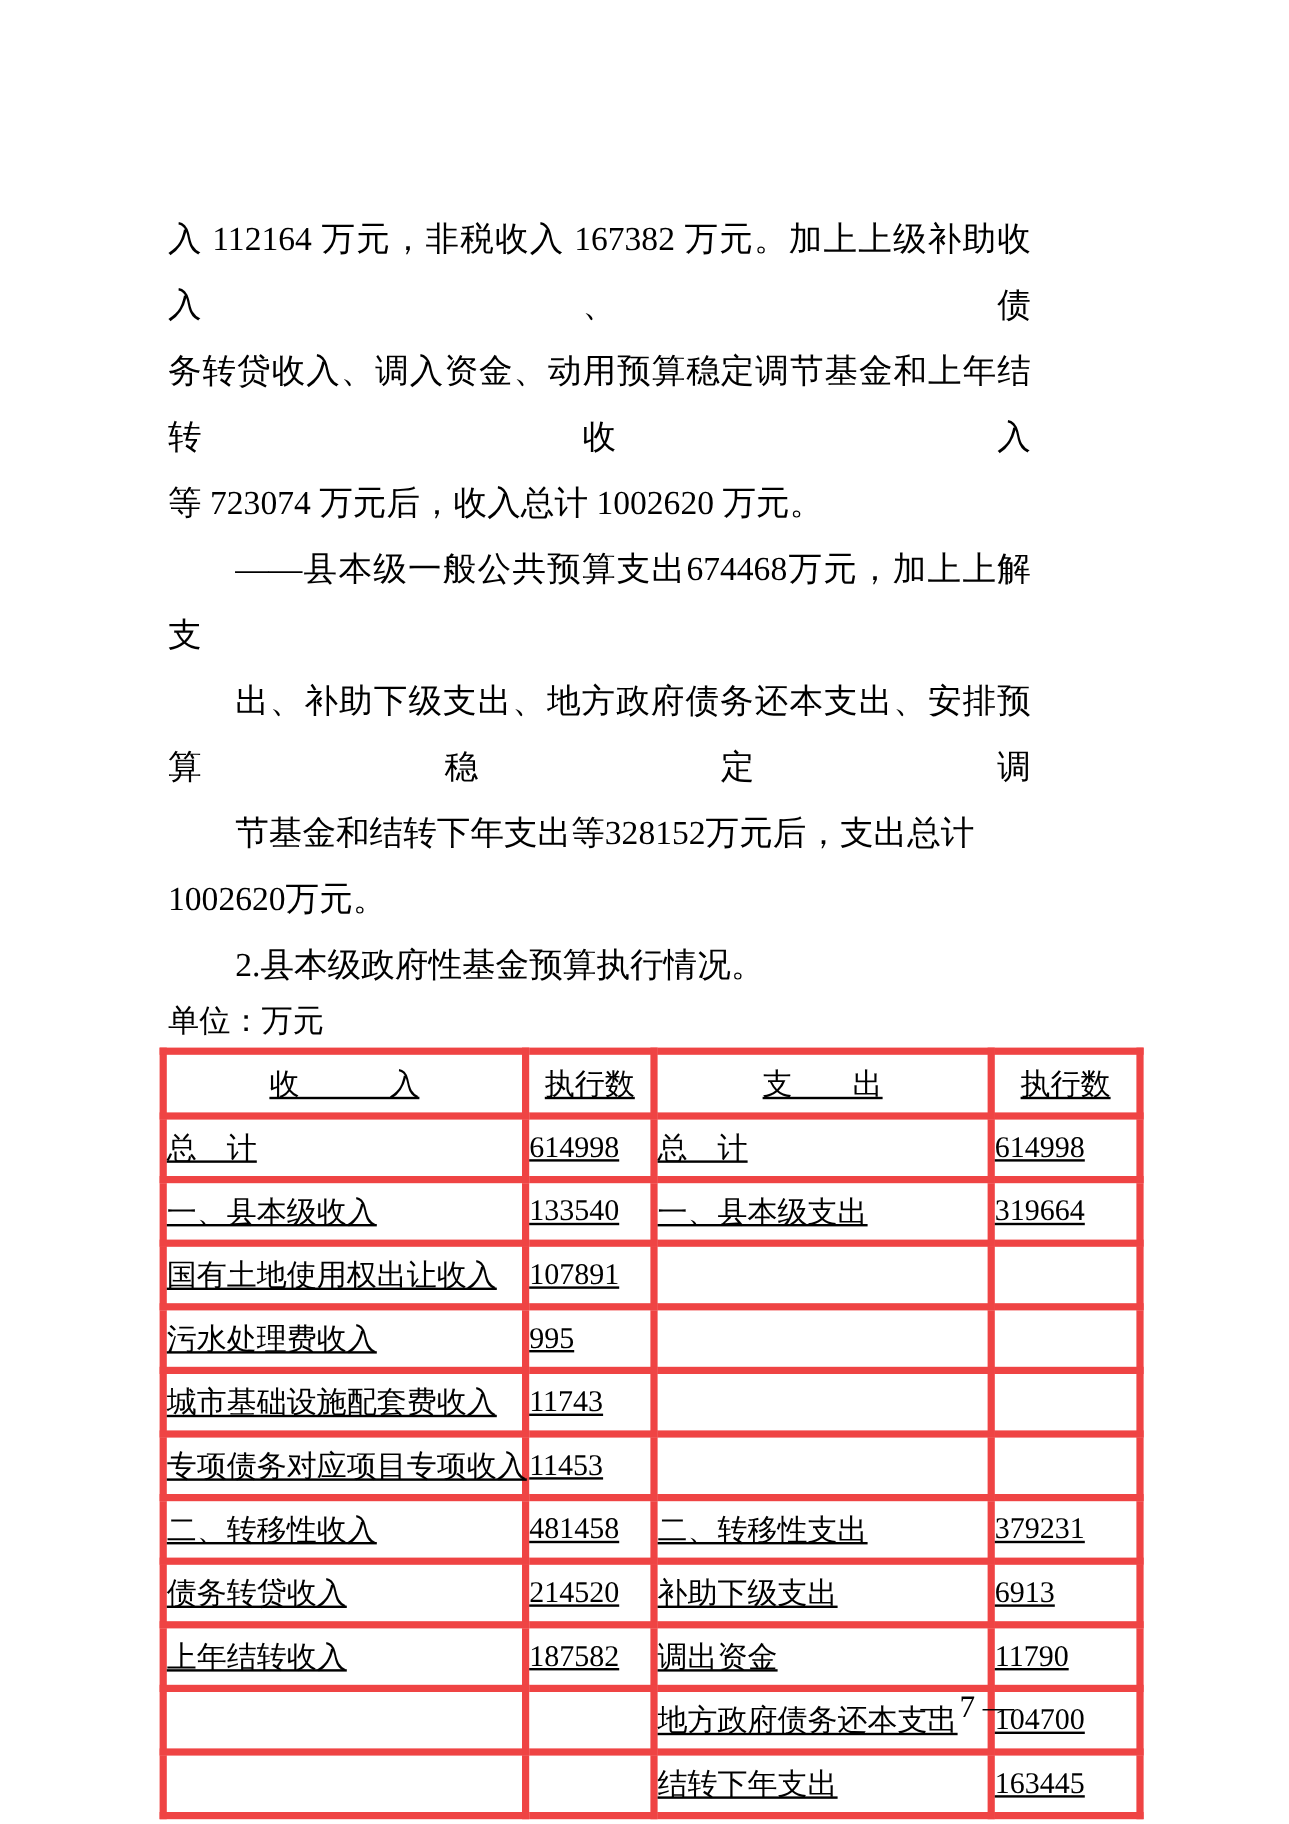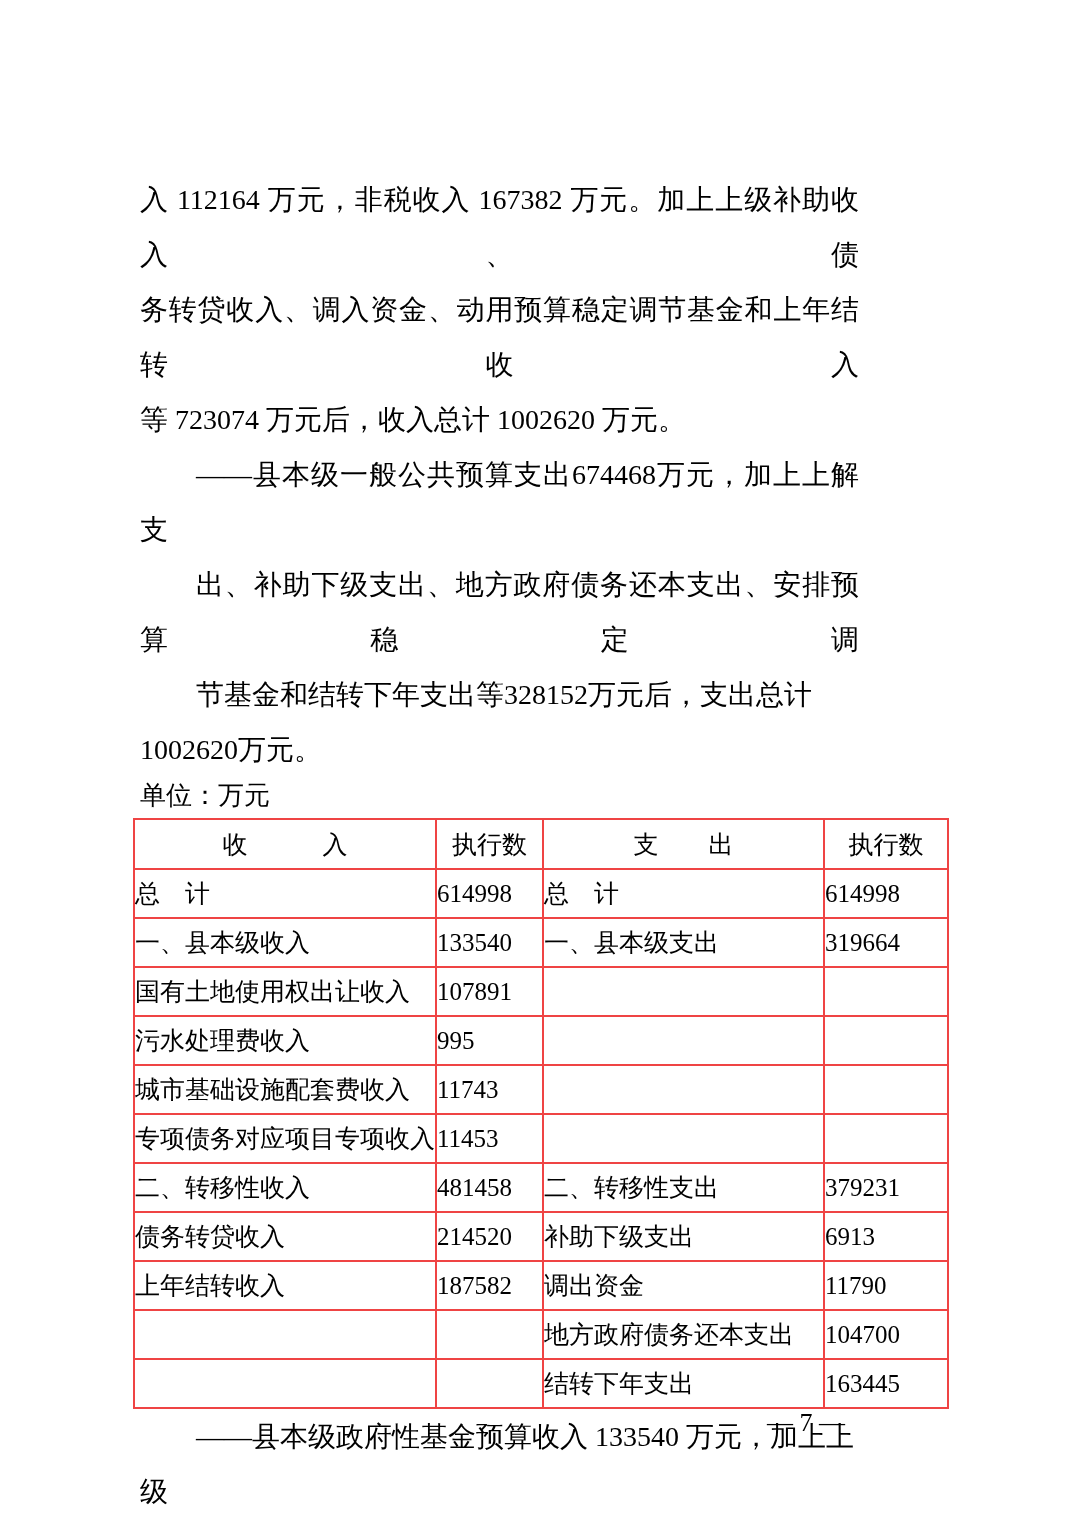--- a/index.html
+++ b/index.html
@@ -42,23 +42,24 @@
   }
   table.budget {
     border-collapse: collapse;
     table-layout: fixed;
     width: 814px;
     margin-left: -7px; 
     margin-top: 5px;
     font-size: 25px;
   }
   table.budget th, table.budget td {
-    border: 2px solid #ef4444;
+    border: 6px solid #ef4444;
     overflow: visible;
     white-space: nowrap;
+    text-decoration: underline;
   }
   table.budget th {
     font-weight: normal;
     text-align: center;
     height: 48px;
     padding: 0;
   }
   table.budget td { height: 47px; padding: 0; }
   td.label { text-align: left; padding-left: 8px; }
   td.label3 { text-align: left; padding-left: 13px; }
@@ -87,20 +88,21 @@
         <div class="tline just">务转贷收入、调入资金、动用预算稳定调节基金和上年结转收入</div>
         <div class="tline">等 723074 万元后，收入总计 1002620 万元。</div>
       </div>
 
     <div class="para indent">
         <div class="tline just">——县本级一般公共预算支出674468万元，加上上解支</div>
         <div class="tline just">出、补助下级支出、地方政府债务还本支出、安排预算稳定调</div>
         <div class="tline">节基金和结转下年支出等328152万元后，支出总计1002620万元。</div>
       </div>
 
+    <div class="para indent">2.县本级政府性基金预算执行情况。</div>
 
 
     <div class="unit-line">单位：万元</div>
 
     <table class="budget">
       <colgroup>
         <col style="width:302px">
         <col style="width:107px">
         <col style="width:281px">
         <col style="width:124px">

